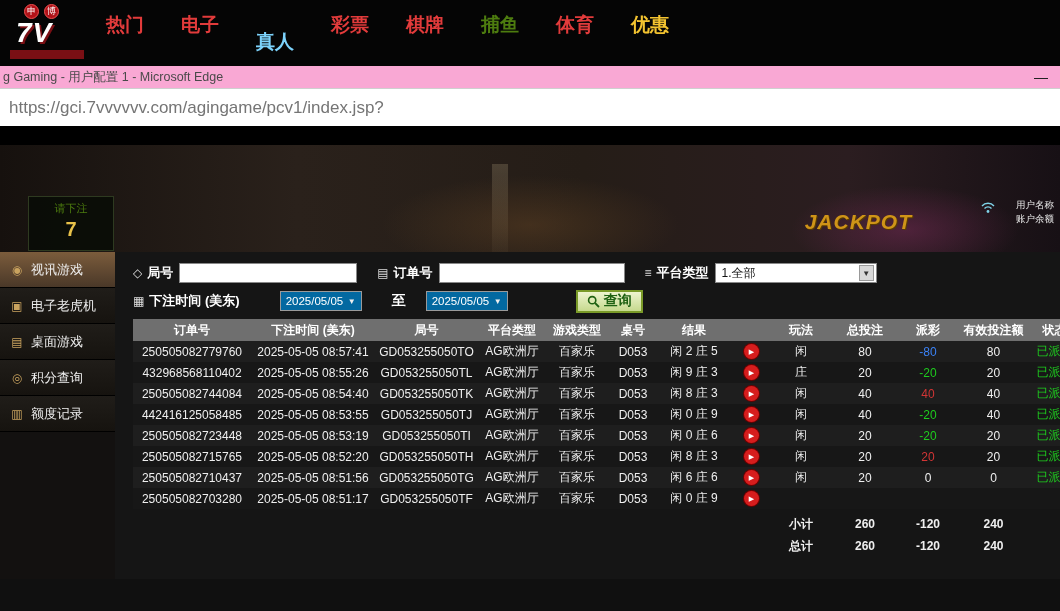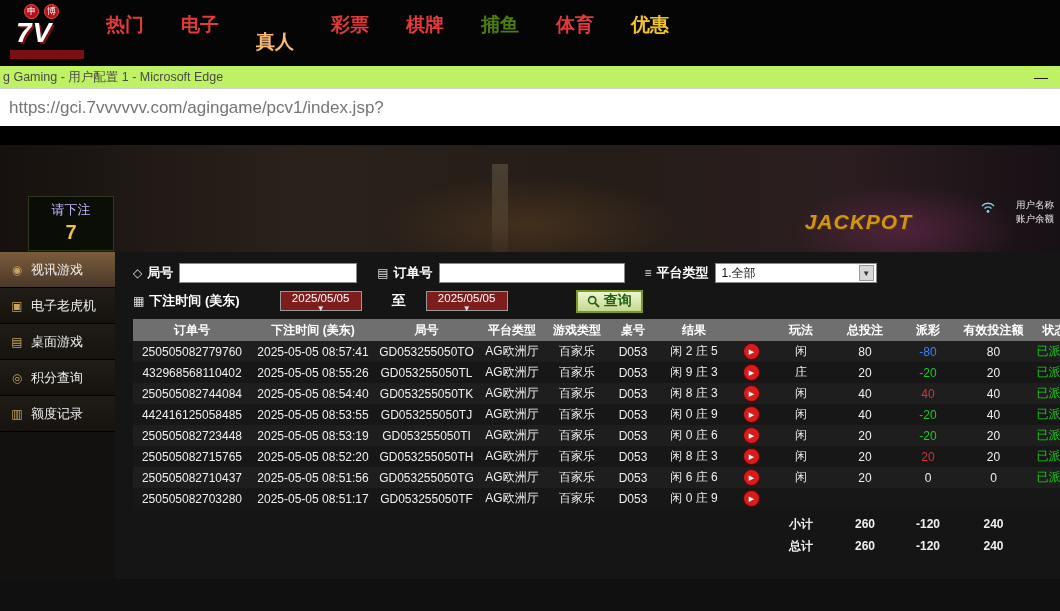--- a/index.html
+++ b/index.html
@@ -15,40 +15,40 @@
   .logo-badges { position:absolute; top:4px; left:24px; display:flex; gap:5px; }
   .badge { width:15px; height:15px; border-radius:50%; background:#b01218; border:1px solid #f05050;
            color:#fff; font-size:9px; display:flex; align-items:center; justify-content:center; }
   .logo-text { position:absolute; top:17px; left:16px; font-size:28px; font-weight:bold;
                font-style:italic; color:#fff; text-shadow:2px 2px 0 #7a0f14; letter-spacing:1px; }
   .logo-bar { position:absolute; bottom:7px; left:10px; width:74px; height:9px; background:#7a0f14; }
   .nav-items { display:flex; gap:37px; margin-left:10px; }
   .nav-item { font-size:19px; font-weight:bold; cursor:pointer; }
 
   
-  .titlebar { height:23px; background:#bef264; display:flex; align-items:center;
+  .titlebar { height:23px; background:#f9a8d4; display:flex; align-items:center;
               font-size:12.5px; color:#4a4a4a; padding-left:3px; border-bottom:1px solid #cfcfcf; }
   .titlebar .title { flex:1; white-space:nowrap; overflow:hidden; }
   .win-min { color:#222; font-size:14px; padding:0 12px; cursor:pointer; }
   .urlbar { height:37px; background:#fff; display:flex; align-items:center;
             padding-left:9px; font-size:17px; color:#757575; }
 
   
   .banner { position:relative; height:126px; background:#000; overflow:hidden; }
   .banner-img { position:absolute; left:0; right:0; top:19px; bottom:0;
     background:linear-gradient(90deg,#16110e 0%,#2a211b 28%,#251d17 55%,#2b1d20 80%,#171015 100%); }
   .glow1 { position:absolute; right:40px; top:40px; width:230px; height:90px;
     background:radial-gradient(ellipse at center, rgba(130,45,95,.45), rgba(0,0,0,0) 70%); }
   .glow2 { position:absolute; left:380px; top:30px; width:300px; height:100px;
     background:radial-gradient(ellipse at center, rgba(95,65,35,.5), rgba(0,0,0,0) 70%); }
   .streak { position:absolute; left:492px; top:19px; width:16px; height:107px;
     background:linear-gradient(rgba(205,185,145,.22), rgba(0,0,0,0)); }
   .bet-box { position:absolute; left:28px; top:70px; width:86px; height:55px;
     background:rgba(8,12,6,.85); border:1px solid #2e3a20; text-align:center; }
-  .bet-prompt { color:#c4b5fd; font-size:13px; margin-top:4px; }
+  .bet-prompt { color:#4d7c0f; font-size:11px; margin-top:4px; }
   .bet-number { color:#e8c24a; font-size:20px; font-weight:bold; margin-top:2px; }
   .jackpot { position:absolute; right:148px; top:84px; text-align:left; }
   .jackpot-label { color:#cf9418; font-size:21px; font-weight:bold; font-style:italic;
     letter-spacing:1px; text-shadow:1px 1px 0 #5a3c00; }
   .jackpot-value { color:#b98f2c; font-size:14px; font-style:italic; letter-spacing:1px; margin-top:19px; opacity:.8; }
   .user-info { position:absolute; right:6px; top:72px; font-size:9.5px; color:#e8e8e8; line-height:14px; }
   .wifi { position:absolute; right:64px; top:74px; }
 
   
   .page-title { height:32px; background:#000; color:#fff; font-size:15px;
@@ -69,23 +69,23 @@
   .ficon { font-size:12px; color:#ddd; font-weight:normal; }
   .ml20 { margin-left:20px; }
   input.ftext { width:178px; height:20px; border:1px solid #888; background:#fff;
     margin-left:6px; font-size:12px; padding:0 4px; }
   input.w186 { width:186px; }
   .fselect { width:162px; height:20px; background:#fff; border:1px solid #888; margin-left:6px;
     display:flex; align-items:center; justify-content:space-between; font-size:12px; color:#111;
     padding:0 2px 0 6px; cursor:pointer; }
   .arrowbox { width:15px; height:16px; background:#d8d8d8; border:1px solid #999; font-size:8px;
     display:flex; align-items:center; justify-content:center; color:#333; }
-  .dsel { width:82px; height:20px; background:#7f1d1d; border:1px solid #9a9a9a; color:#fff;
+  .dsel { width:82px; height:20px; background:#0369a1; border:1px solid #9a9a9a; color:#fff;
     font-size:11.5px; display:flex; align-items:center; justify-content:space-between;
-    padding:0 5px; cursor:pointer;flex-direction:column; }
+    padding:0 5px; cursor:pointer; }
   .dsel .arrow { font-size:8px; color:#eee; }
   .dfrom { margin-left:40px; }
   .tolab { color:#fff; font-weight:bold; font-size:14px; margin-left:30px; }
   .dto { margin-left:20px; }
   .search-btn { height:23px; margin-left:68px; padding:0 9px;
     background:linear-gradient(#eef4cf,#c6d98e); border:2px solid #7a9a28; color:#1f6112;
     font-weight:bold; font-size:14px; display:flex; align-items:center; gap:4px;
     cursor:pointer; font-family:inherit; }
 
   
@@ -113,21 +113,21 @@
       <div class="logo-badges">
         <span class="badge">申</span>
         <span class="badge">博</span>
       </div>
       <div class="logo-text">7V</div>
       <div class="logo-bar"></div>
     </div>
     <div class="nav-items">
         <div class="nav-item" style="color: rgb(226, 59, 59);">热门</div>
         <div class="nav-item" style="color: rgb(226, 59, 59);">电子</div>
-        <div class="nav-item" style="color: #fdba74; margin-top: 17px;">真人</div>
+        <div class="nav-item" style="color: #7dd3fc; margin-top: 17px;">真人</div>
         <div class="nav-item" style="color: rgb(226, 59, 59);">彩票</div>
         <div class="nav-item" style="color: rgb(226, 59, 59);">棋牌</div>
         <div class="nav-item" style="color: #4d7c0f;">捕鱼</div>
         <div class="nav-item" style="color: rgb(226, 59, 59);">体育</div>
         <div class="nav-item" style="color: rgb(244, 196, 48);">优惠</div>
       </div>
   </div>
 
   <div class="titlebar">
     <span class="title">g Gaming - 用户配置 1 - Microsoft Edge</span>

